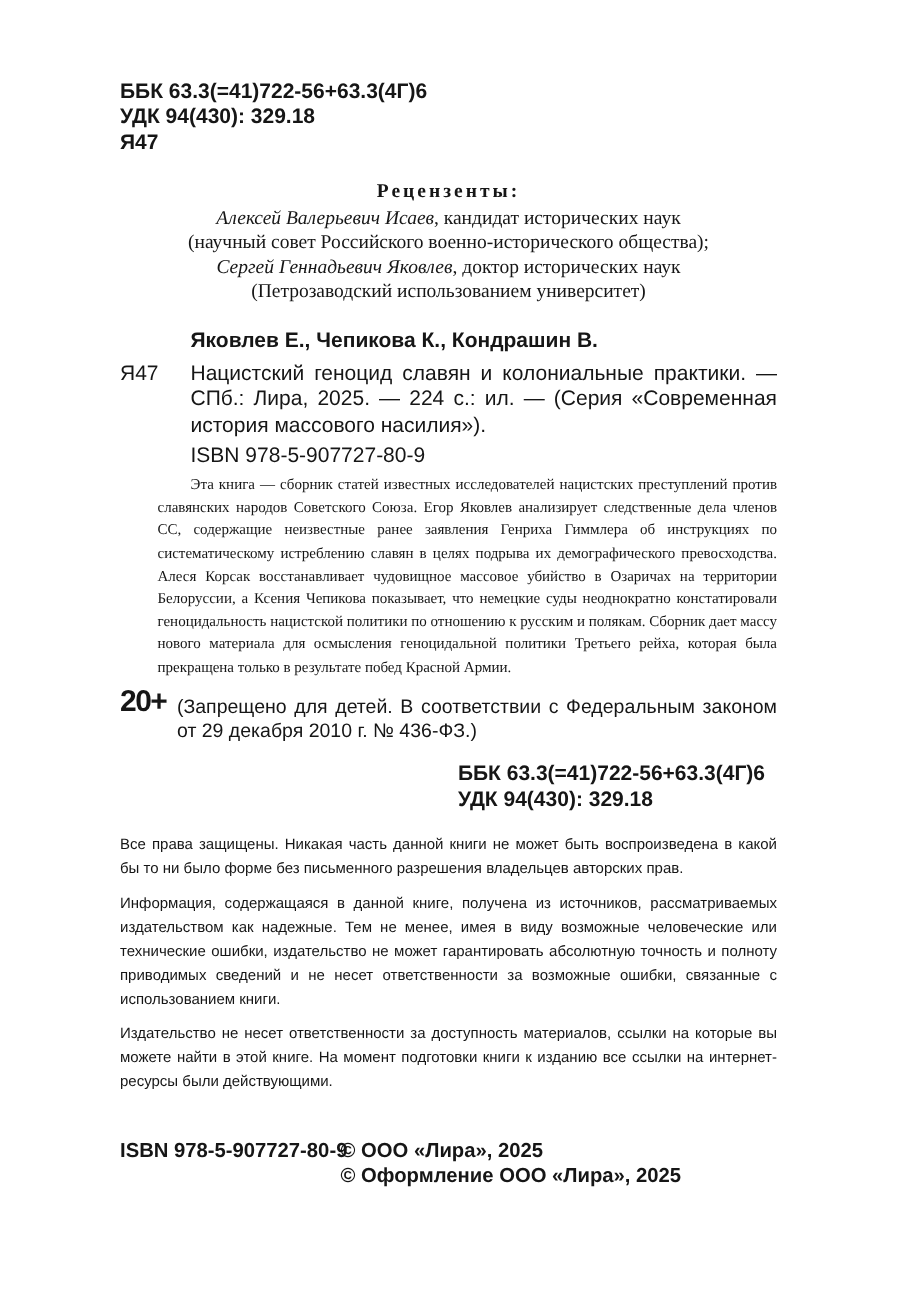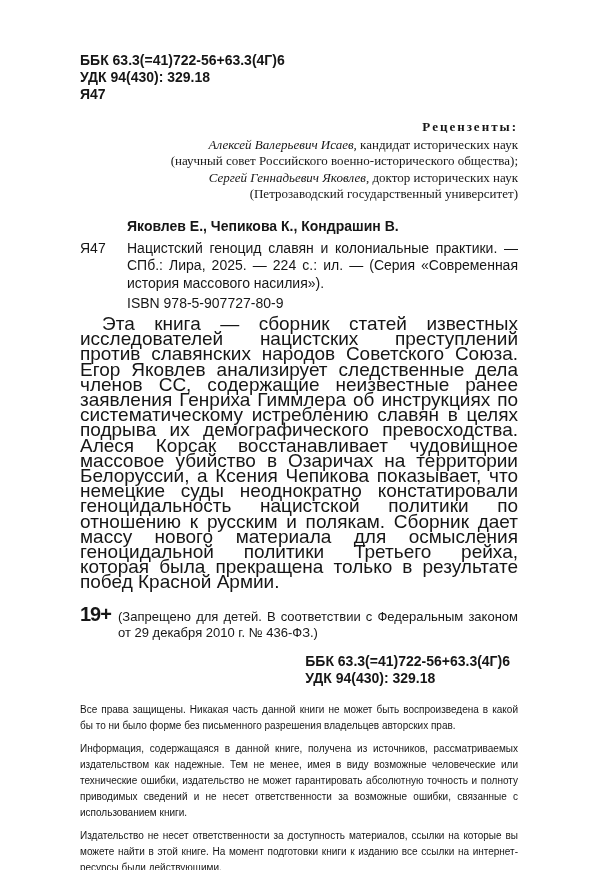--- a/index.html
+++ b/index.html
@@ -24,21 +24,21 @@
   .codes-top {
     font-family: "Liberation Sans", sans-serif;
     font-weight: bold;
     font-size: 14px;
     line-height: 17px;
   }
 
   
   .reviewers {
     margin-top: 16px;
-    text-align: right;
+    text-align: center;
     font-family: "Liberation Serif", serif;
     font-size: 13px;
     line-height: 16.5px;
   }
   .rev-heading {
     font-weight: bold;
     letter-spacing: 2px;
     margin-bottom: 1px;
   }
   .rev-name { font-style: italic; }
@@ -63,25 +63,26 @@
   .bib-isbn {
     padding-left: 47px;
     font-size: 14px;
     line-height: 18px;
     margin-top: 2px;
   }
 
   
   .annotation {
     margin-top: 4px;
-    font-family: Liberation Sans, sans-serif;
-    font-size: 19px;
+    font-family: Liberation Serif, serif;
+    font-size: 10px;
     line-height: 15.2px;
     text-align: justify;
     text-indent: 22px;
+    margin-left: 25px;
   }
 
   
   .age {
     position: relative;
     margin-top: 7px;
     padding-left: 38px;
     font-family: "Liberation Sans", sans-serif;
     font-size: 13px;
     line-height: 16.5px;
@@ -137,36 +138,36 @@
       <div>ББК 63.3(=41)722-56+63.3(4Г)6</div>
       <div>УДК 94(430): 329.18</div>
       <div>Я47</div>
     </div>
 
     <div class="reviewers">
       <div class="rev-heading">Рецензенты:</div>
       <div class="rev-line"><span class="rev-name">Алексей Валерьевич Исаев</span><span>, кандидат исторических наук</span></div>
       <div class="rev-line">(научный совет Российского военно-исторического общества);</div>
       <div class="rev-line"><span class="rev-name">Сергей Геннадьевич Яковлев</span><span>, доктор исторических наук</span></div>
-      <div class="rev-line">(Петрозаводский государственный университет)</div>
+      <div class="rev-line">(Петрозаводский использованием университет)</div>
     </div>
 
     <div class="bib">
       <div class="bib-authors">Яковлев Е., Чепикова К., Кондрашин В.</div>
       <div class="bib-entry">
         <span class="bib-code">Я47</span>
         <span>Нацистский геноцид славян и колониальные практики. — СПб.: Лира, 2025. — 224 с.: ил. — (Серия «Современная история массового насилия»).</span>
       </div>
       <div class="bib-isbn">ISBN 978-5-907727-80-9</div>
     </div>
 
     <p class="annotation">Эта книга — сборник статей известных исследователей нацистских преступлений против славянских народов Советского Союза. Егор Яковлев анализирует следственные дела членов СС, содержащие неизвестные ранее заявления Генриха Гиммлера об инструкциях по систематическому истреблению славян в целях подрыва их демографического превосходства. Алеся Корсак восстанавливает чудовищное массовое убийство в Озаричах на территории Белоруссии, а Ксения Чепикова показывает, что немецкие суды неоднократно констатировали геноцидальность нацистской политики по отношению к русским и полякам. Сборник дает массу нового материала для осмысления геноцидальной политики Третьего рейха, которая была прекращена только в результате побед Красной Армии.</p>
 
     <div class="age">
-      <span class="age-badge">19+</span>
+      <span class="age-badge">20+</span>
       <span>(Запрещено для детей. В соответствии с Федеральным законом от 29 декабря 2010 г. № 436-ФЗ.)</span>
     </div>
 
     <div class="codes-bottom-wrap">
       <div class="codes-bottom">
         <div>ББК 63.3(=41)722-56+63.3(4Г)6</div>
         <div>УДК 94(430): 329.18</div>
       </div>
     </div>
 

